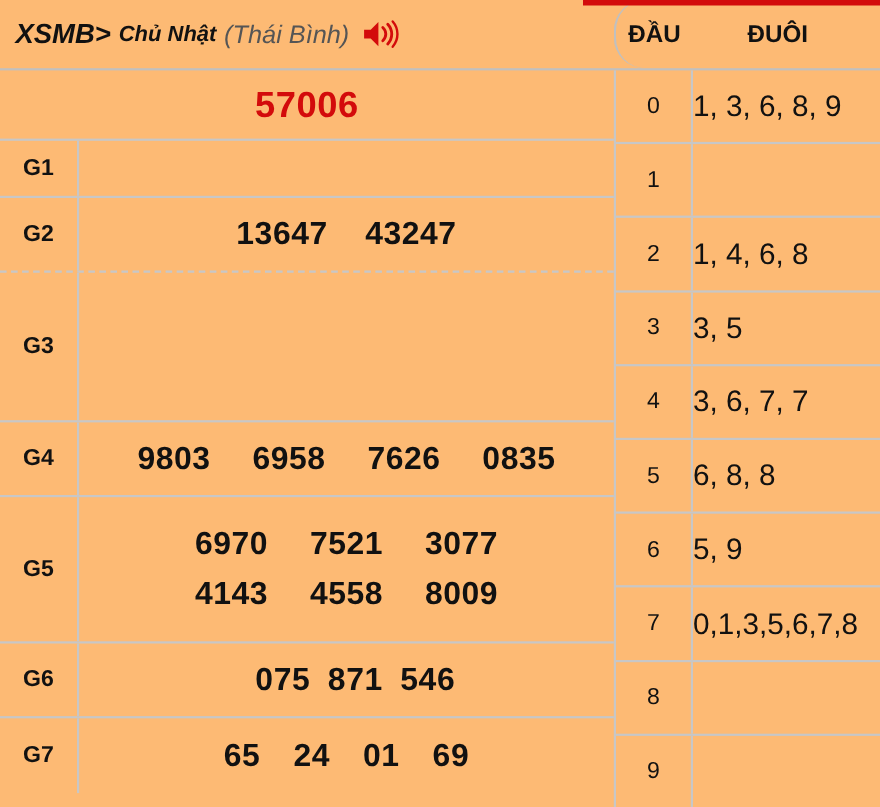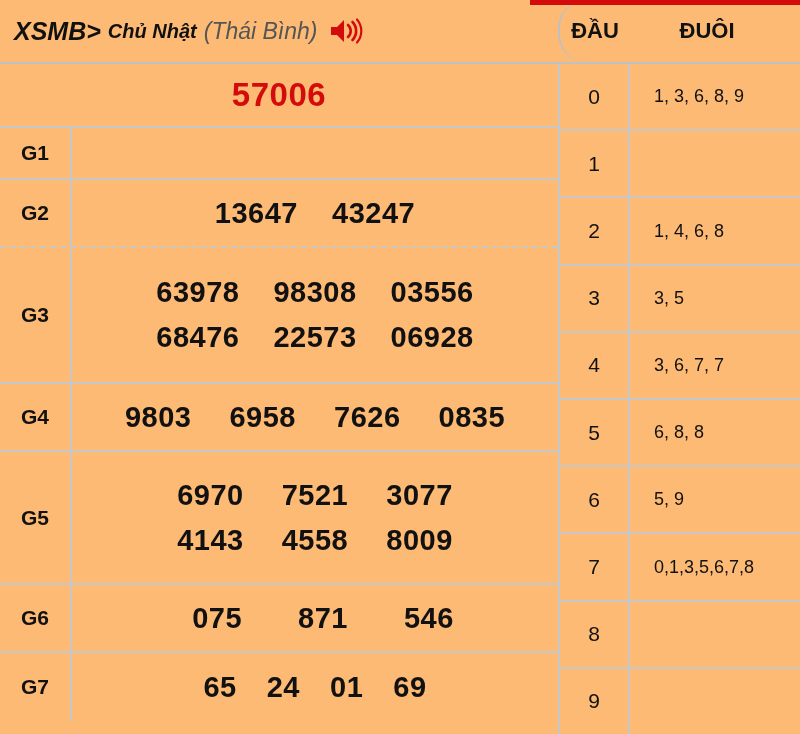--- a/index.html
+++ b/index.html
@@ -140,21 +140,21 @@
     font-weight: bold;
     color: #111;
     padding: 6px 0;
     letter-spacing: 0.5px;
   }
   .num-line.db {
     font-size: 33px;
     color: #d30b0b;
   }
   .num-line.g4 { gap: 38px; }
-  .num-line.g6 { gap: 56px; padding-left: 16px; }
+  .num-line.g6 { gap: 16px; padding-left: 16px; }
   .num-line.g7 { gap: 30px; }
 
   
   .r-db  { height: 64px; }
   .r-g1  { height: 52px; }
   .r-g2  { height: 68px; }
   .r-g3  { height: 136px; }
   .r-g4  { height: 68px; }
   .r-g5  { height: 133px; }
   .r-g6  { height: 68px; }
@@ -181,22 +181,22 @@
     display: flex;
     align-items: center;
     justify-content: center;
     font-size: 21px;
     color: #111;
   }
   .ht-tail {
     flex: 1 1 auto;
     display: flex;
     align-items: center;
-    padding-left: 24px;
-    font-size: 18px;
+    padding-left: 0;
+    font-size: 27px;
     color: #111;
   }
 </style>
 </head>
 <body>
 
 <div id="root">
 
   <div class="red-bar"></div>
 
@@ -241,32 +241,20 @@
         <div class="prize-nums">
           <div class="num-line">
             <span>13647</span>
             <span>43247</span>
           </div>
         </div>
       </div>
 
       <div class="prize-row r-g3">
         <div class="prize-label">G3</div>
-        <div class="prize-nums">
-          <div class="num-line">
-            <span>63978</span>
-            <span>98308</span>
-            <span>03556</span>
-          </div>
-          <div class="num-line">
-            <span>68476</span>
-            <span>22573</span>
-            <span>06928</span>
-          </div>
-        </div>
       </div>
 
       <div class="prize-row r-g4">
         <div class="prize-label">G4</div>
         <div class="prize-nums">
           <div class="num-line g4">
             <span>9803</span>
             <span>6958</span>
             <span>7626</span>
             <span>0835</span>

